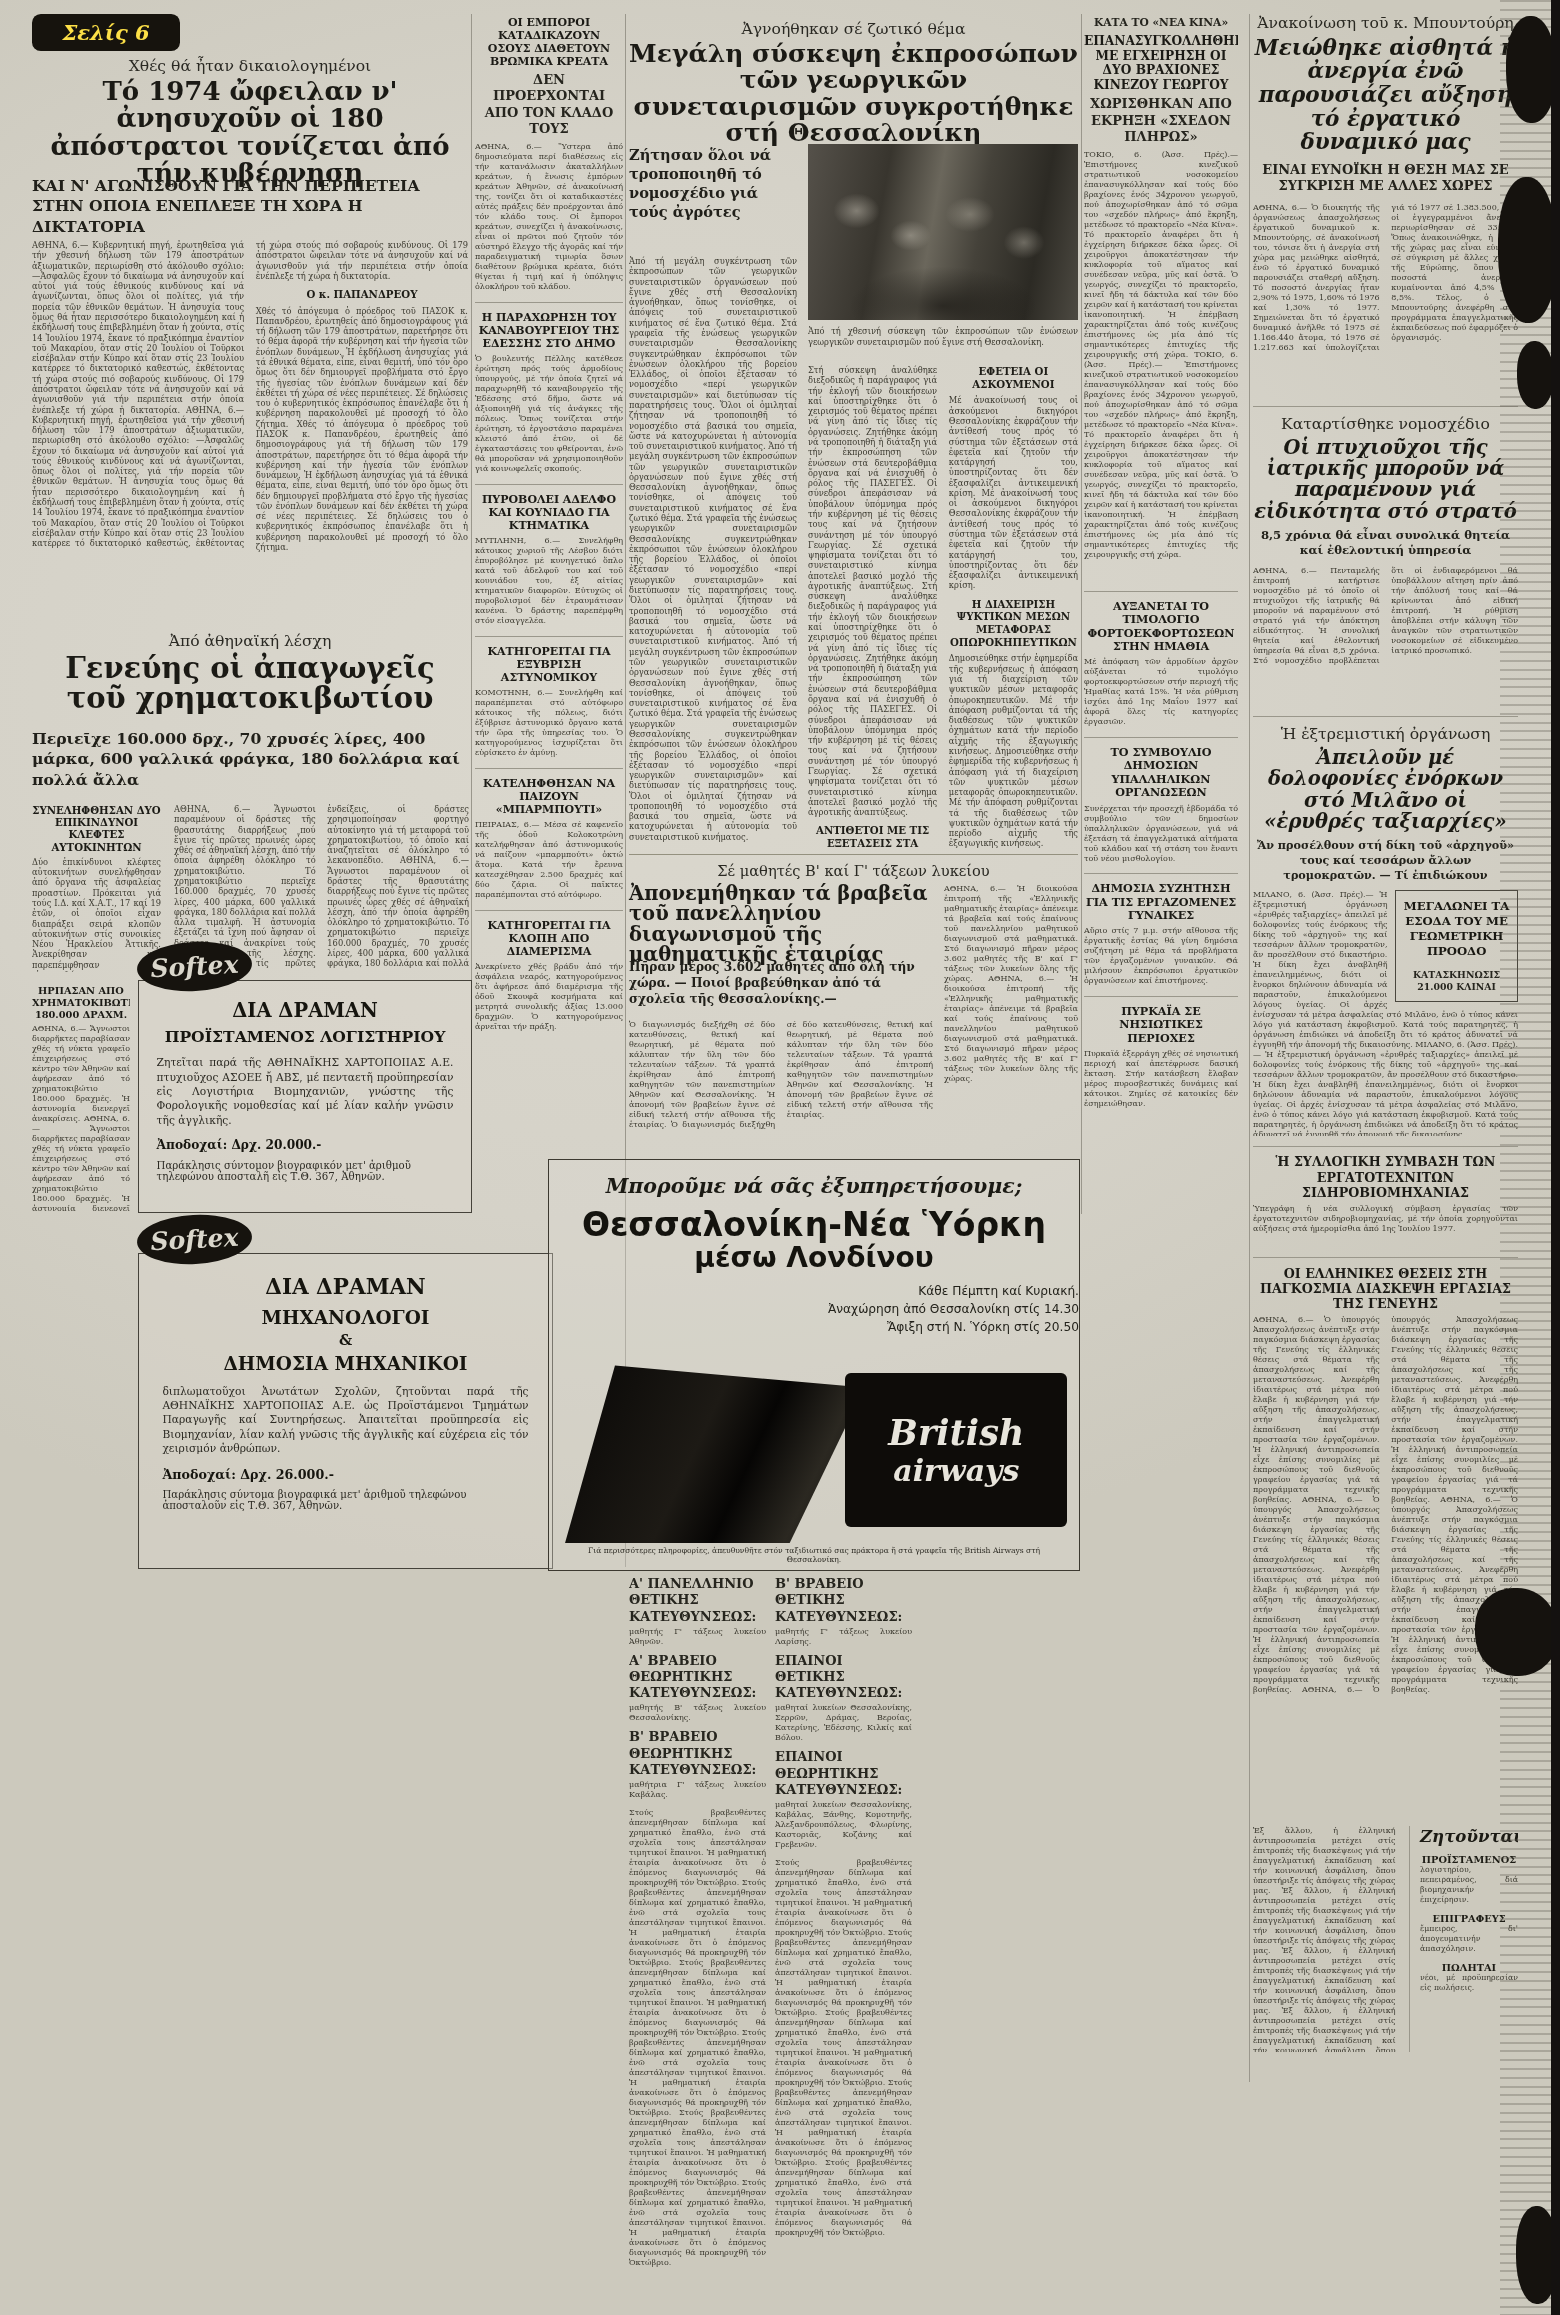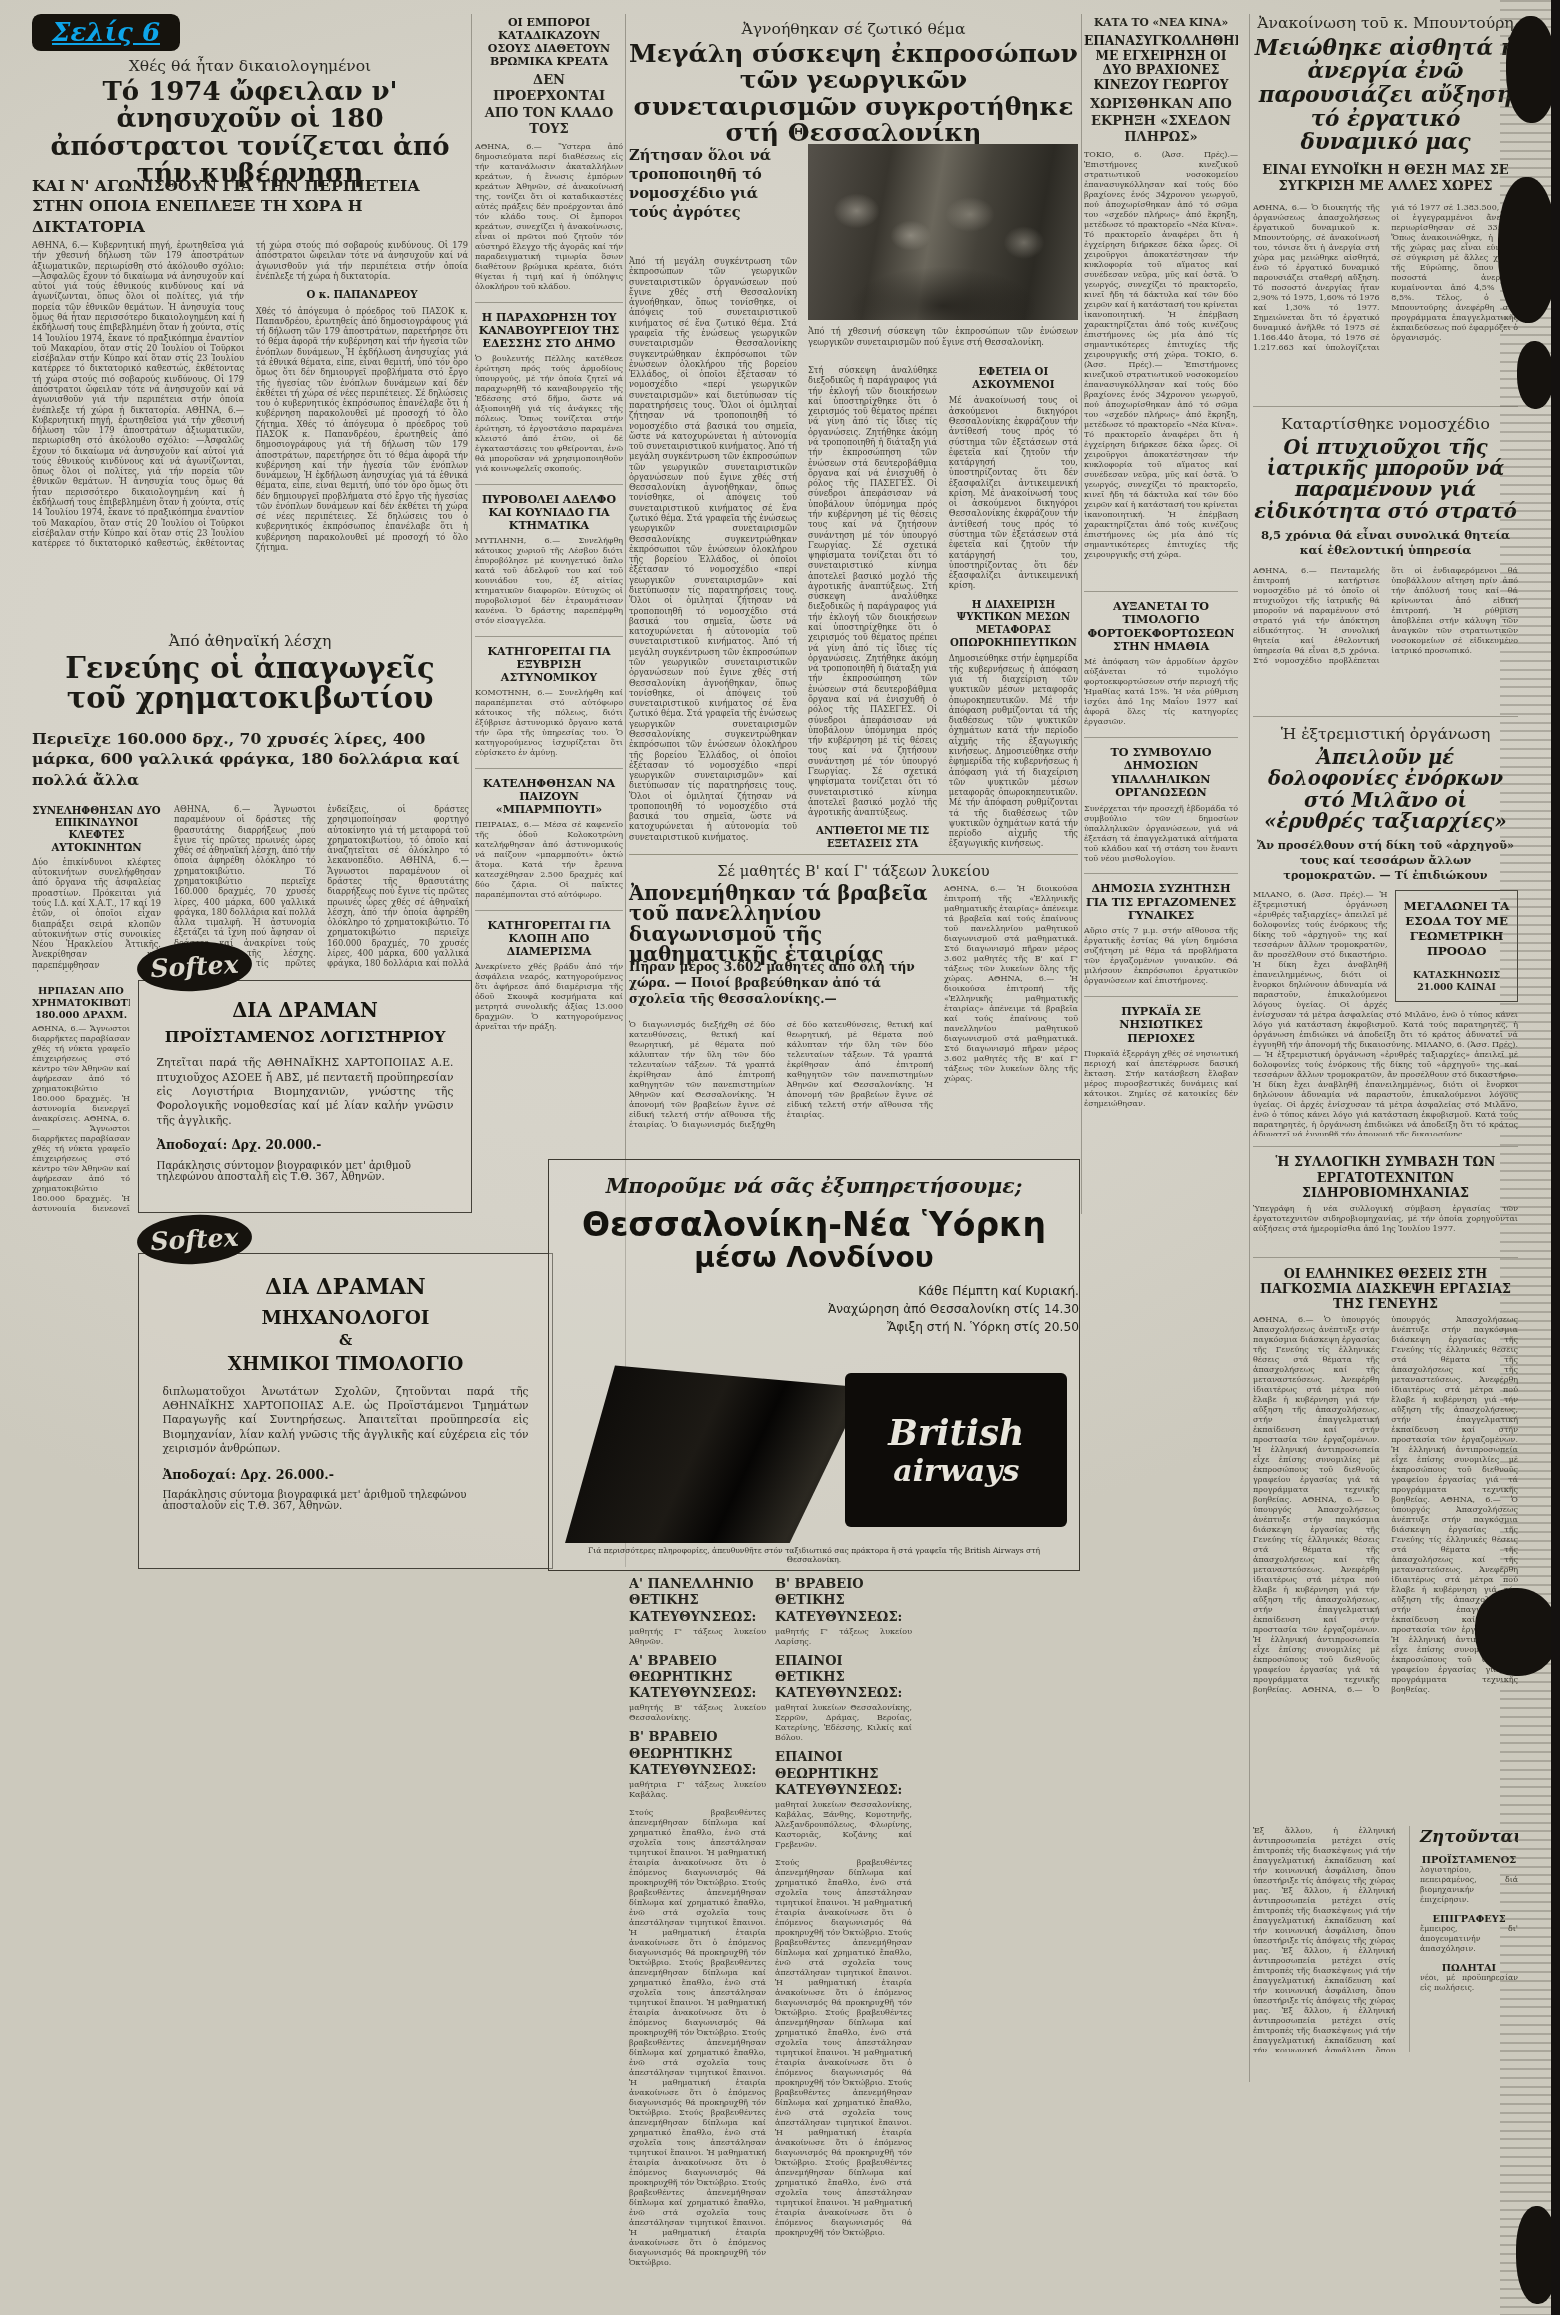--- a/index.html
+++ b/index.html
@@ -22,23 +22,23 @@
   .cols2{column-count:2;column-gap:11.7px;}
   .midhead{font-weight:bold;font-size:10.2px;text-align:center;color:#1e1d17;margin:6.8px 0 4.9px 0;line-height:1.25;}
   .b-art{margin-bottom:9.8px;padding-top:7.8px;border-top:1px solid #9a978b;}
   .b-art:first-child{border-top:none;padding-top:0;}
   .b-title{font-weight:bold;font-size:11px;text-align:center;line-height:1.2;color:#1b1a15;margin-bottom:3.9px;}
   .b-sub{font-weight:bold;font-size:13px;text-align:center;line-height:1.25;color:#26251e;margin-bottom:4.9px;}
   .vrule{position:absolute;width:1px;background:#9a978c;}
   .hrule{position:absolute;height:1px;background:#94917f;}
   .blob{position:absolute;background:#15120e;border-radius:48% 52% 50% 50%/45% 55% 50% 50%;}
   .badge{
-    background:#16130d;color:#0ea5e9;border-radius:8.8px;
+    background:#16130d;color:#fde047;border-radius:8.8px;
     display:flex;align-items:center;justify-content:center;
-    font-style:italic;font-weight:bold;font-size:26px;text-decoration:underline;
+    font-style:italic;font-weight:bold;font-size:21px;
   }
   .softex-box{border:1px solid #45423a;background:rgba(219,216,206,.4);}
   .softex-logo{
     position:absolute;background:#16130e;color:#d9d6cb;border-radius:50%;
     display:flex;align-items:center;justify-content:center;
     font-style:italic;font-weight:bold;font-size:25px;transform:rotate(-3deg);
     font-family:"DejaVu Serif","Liberation Serif",serif;
   }
   .ad-title{font-weight:bold;text-align:center;color:#16150f;line-height:1.25;}
   .ad-body{font-size:10.7px;line-height:1.35;text-align:justify;color:#2c2a23;}
@@ -138,21 +138,21 @@
   </div>
 
   <div class="t softex-box" style="left:138px;top:1253px;width:413px;height:314px;">
     <div class="softex-logo" style="left:-2px;top:-39px;width:115px;height:49px;">
       <span>Softex</span>
     </div>
     <div style="padding:19.5px 23.4px 9.8px 23.4px;">
       <div class="ad-title" style="font-size:21.5px;">ΔΙΑ ΔΡΑΜΑΝ</div>
       <div class="ad-title" style="font-size:18.5px;margin-top:5.9px;">ΜΗΧΑΝΟΛΟΓΟΙ</div>
       <div class="ad-title" style="font-size:14.6px;margin-top:2px;">&amp;</div>
-      <div class="ad-title" style="font-size:18.5px;margin-top:2px;">ΧΗΜΙΚΟΙ ΤΙΜΟΛΟΓΙΟ</div>
+      <div class="ad-title" style="font-size:18.5px;margin-top:2px;">ΔΗΜΟΣΙΑ ΜΗΧΑΝΙΚΟΙ</div>
       <div class="ad-body" style="margin-top:9.8px;">διπλωματοῦχοι Ἀνωτάτων Σχολῶν, ζητοῦνται παρά τῆς ΑΘΗΝΑΪΚΗΣ ΧΑΡΤΟΠΟΙΙΑΣ Α.Ε. ὡς Προϊστάμενοι Τμημάτων Παραγωγῆς καί Συντηρήσεως. Ἀπαιτεῖται προϋπηρεσία εἰς Βιομηχανίαν, λίαν καλή γνῶσις τῆς ἀγγλικῆς καί εὐχέρεια εἰς τόν χειρισμόν ἀνθρώπων.</div>
       <div style="font-weight:bold;font-size:12.7px;margin-top:9.8px;color:#16150f;">Ἀποδοχαί: Δρχ. 26.000.-</div>
       <div style="font-size:10.2px;margin-top:7.8px;color:#2c2a23;">Παράκλησις σύντομα βιογραφικά μετ' ἀριθμοῦ τηλεφώνου ἀποσταλοῦν εἰς Τ.Θ. 367, Ἀθηνῶν.</div>
     </div>
   </div>
 
   <div class="t clip" style="left:475px;top:15.6px;width:148px;height:1200px;">
     <div class="b-art">
       <div class="b-title">ΟΙ ΕΜΠΟΡΟΙ ΚΑΤΑΔΙΚΑΖΟΥΝ ΟΣΟΥΣ ΔΙΑΘΕΤΟΥΝ ΒΡΩΜΙΚΑ ΚΡΕΑΤΑ</div>
       <div class="b-sub">ΔΕΝ ΠΡΟΕΡΧΟΝΤΑΙ ΑΠΟ ΤΟΝ ΚΛΑΔΟ ΤΟΥΣ</div>

